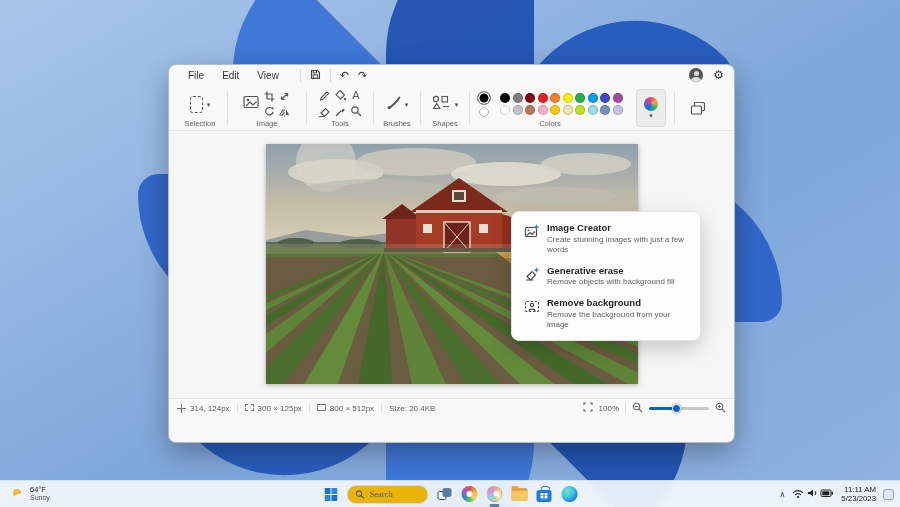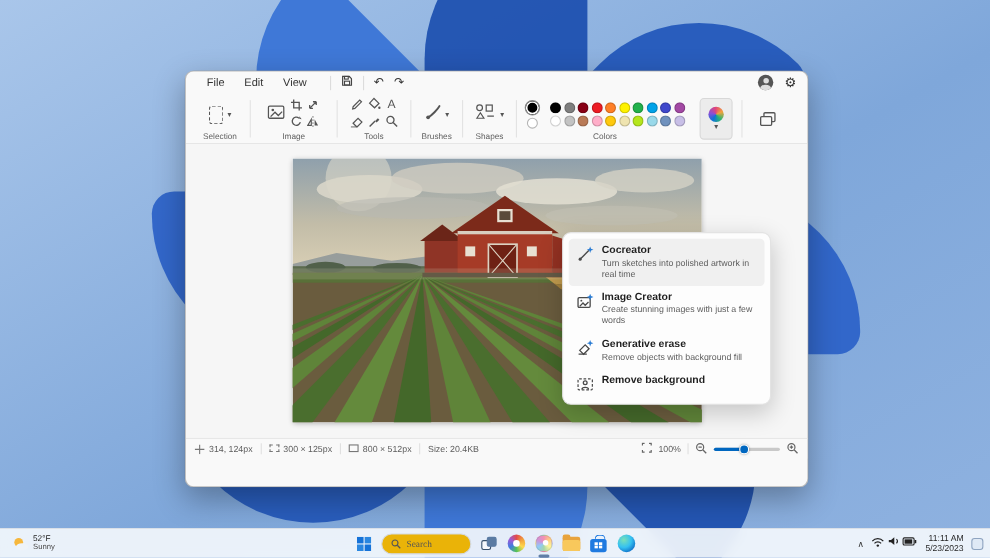--- a/index.html
+++ b/index.html
@@ -371,33 +371,20 @@
         <path d="M178 78 L204 108 M204 78 L178 108" stroke="#dcd2c2" stroke-width="1"></path>
         <rect x="157" y="80" width="9" height="9" fill="#e8e0d2"></rect>
         <rect x="213" y="80" width="9" height="9" fill="#e8e0d2"></rect>
         <polygon points="236,70 268,80 268,108 236,108" fill="#943122"></polygon>
         <rect x="118" y="104" width="152" height="4" fill="#4a3f2c"></rect>
         <rect x="0" y="100" width="372" height="10" fill="#cfc6b0" opacity="0.2"></rect>
       </svg>
     </div>
 
     <div class="dropdown">
-      <div class="dd-item hovered">
-        <span class="dd-icon">
-          <svg width="16" height="16" viewBox="0 0 16 16">
-              <path d="M3.5 12.5 C6 10 8 8 11 5" fill="none" stroke="#4a4a4a" stroke-width="1.3" stroke-linecap="round"></path>
-              <circle cx="3.4" cy="12.6" r="1.4" fill="#4a4a4a"></circle>
-              <path d="M12.5 1 l.8 2.2 2.2 .8 -2.2 .8 -.8 2.2 -.8 -2.2 -2.2 -.8 2.2 -.8 Z" fill="#2b7cd3"></path>
-            </svg>
-        </span>
-        <div>
-          <div class="dd-title">Cocreator</div>
-          <div class="dd-desc">Turn sketches into polished artwork in real time</div>
-        </div>
-      </div>
       <div class="dd-item">
         <span class="dd-icon">
           <svg width="16" height="16" viewBox="0 0 16 16">
               <rect x="1.5" y="4.5" width="11" height="9" rx="1" fill="none" stroke="#4a4a4a" stroke-width="1.2"></rect>
               <circle cx="4.5" cy="7.3" r="0.9" fill="#4a4a4a"></circle>
               <path d="M3 12.5 l3-3 2 2 3-3" fill="none" stroke="#4a4a4a" stroke-width="1.2"></path>
               <path d="M12.5 1 l.8 2.2 2.2 .8 -2.2 .8 -.8 2.2 -.8 -2.2 -2.2 -.8 2.2 -.8 Z" fill="#2b7cd3"></path>
             </svg>
         </span>
         <div>
@@ -421,20 +408,21 @@
       <div class="dd-item">
         <span class="dd-icon">
           <svg width="16" height="16" viewBox="0 0 16 16">
               <rect x="1.5" y="3.5" width="13" height="10" rx="1" fill="none" stroke="#4a4a4a" stroke-width="1.1" stroke-dasharray="2.4 1.6"></rect>
               <circle cx="8" cy="7" r="1.7" fill="none" stroke="#4a4a4a" stroke-width="1.2"></circle>
               <path d="M5 13 c0-2.4 6-2.4 6 0" fill="none" stroke="#4a4a4a" stroke-width="1.2"></path>
             </svg>
         </span>
         <div>
           <div class="dd-title">Remove background</div>
+          <div class="dd-desc">Remove the background from your image</div>
         </div>
       </div>
     </div>
   </div>
 
   <div class="statusbar">
     <div class="seg">
       <svg width="9" height="9" viewBox="0 0 9 9">
           <path d="M4.5 0 V9 M0 4.5 H9" stroke="#777" stroke-width="1"></path>
         </svg>
@@ -487,21 +475,21 @@
 </div>
 
 <div class="taskbar">
 
   <div class="weather">
     <svg width="15" height="15" viewBox="0 0 15 15">
         <circle cx="6" cy="6" r="4" fill="#f6b73c"></circle>
         <ellipse cx="9" cy="10" rx="5.5" ry="3.2" fill="#eef3f8"></ellipse>
       </svg>
     <div class="weather-text">
-      <span class="w-temp">52°F</span>
+      <span class="w-temp">64°F</span>
       <span class="w-cond">Sunny</span>
     </div>
   </div>
 
   <div class="tb-center">
     <div class="tb-icon">
       <svg width="13" height="13" viewBox="0 0 13 13">
           <rect x="0" y="0" width="6" height="6" fill="#1572d8"></rect>
           <rect x="7" y="0" width="6" height="6" fill="#2b87e0"></rect>
           <rect x="0" y="7" width="6" height="6" fill="#2b87e0"></rect>

